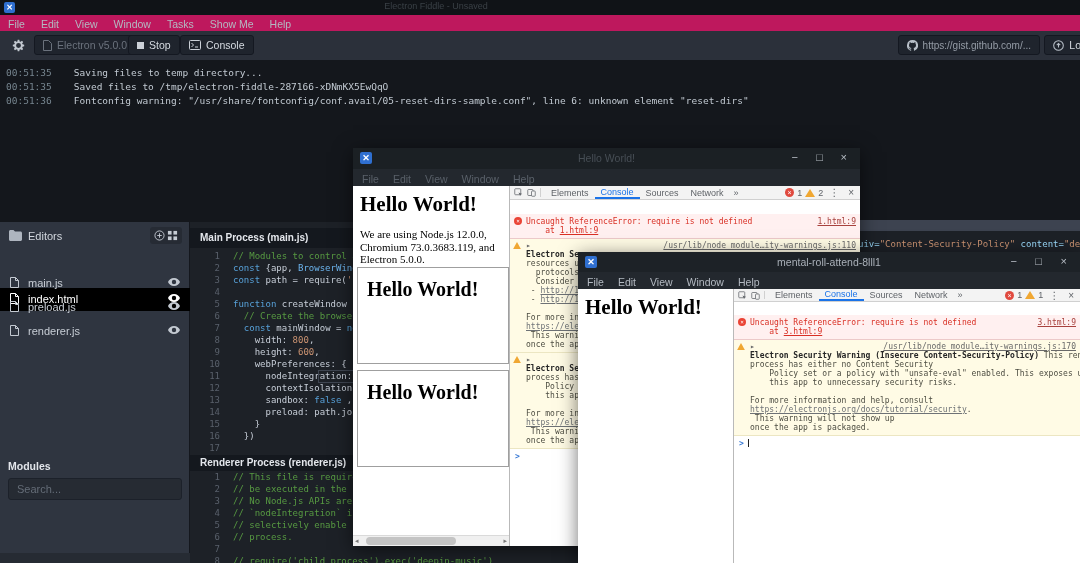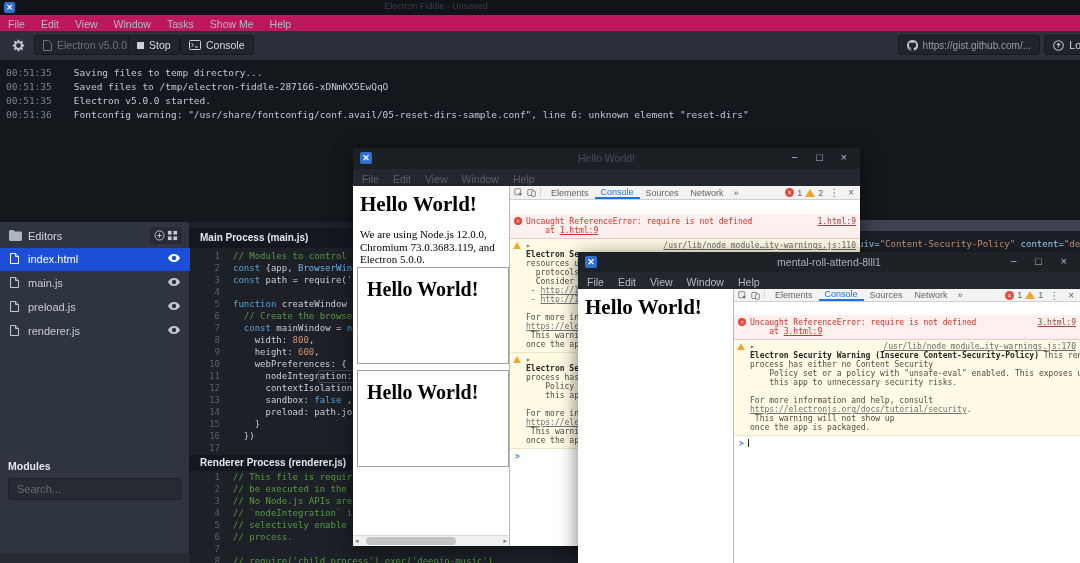--- a/index.html
+++ b/index.html
@@ -29,21 +29,21 @@
   .ctime{color:#76858f;padding-left:6px;}
   .cmsg{color:#c2cad2;padding-left:22px;}
 
   
   #f-sidebar{left:0;top:222px;width:190px;height:341px;background:#2f3540;border-right:1px solid #14171d;box-sizing:border-box;}
   #ed-header{position:absolute;left:0;top:4px;width:190px;height:22px;}
   #ed-title{position:absolute;left:28px;top:4px;font-size:11px;color:#d2d7de;}
   #ed-actions{position:absolute;right:8px;top:1px;display:flex;gap:2px;background:#262b34;border-radius:3px;padding:3px 4px;}
   .frow{position:absolute;left:0;width:190px;height:23px;color:#c7cdd5;}
   .frow .flabel{position:absolute;left:28px;top:5px;font-size:11px;}
-  .frow.sel{background:#1d4ed8;color:#fff;}
+  .frow.sel{background:#000000;color:#fff;margin-top:40px;}
   .ficon{position:absolute;left:10px;top:5px;}
   .feye{position:absolute;right:10px;top:6px;}
   #modules-label{position:absolute;left:8px;top:238px;font-size:10.5px;font-weight:bold;color:#e2e5ea;}
   #mod-search{position:absolute;left:8px;top:256px;width:174px;height:22px;background:#262b33;border:1px solid #1c212a;
               border-radius:3px;color:#9aa2ad;font-size:11px;padding:0 8px;box-sizing:border-box;font-family:"Liberation Sans",sans-serif;}
   #mod-search::placeholder{color:#646c77;}
   #sb-footer{position:absolute;left:0;bottom:0;width:190px;height:10px;background:#262b33;}
 
   
   .pane-h{background:#14181e;color:#e4e7ec;font-size:10px;font-weight:bold;line-height:20px;padding-left:10px;box-sizing:border-box;}
@@ -193,21 +193,20 @@
             <path d="M8 11V5M5.5 7.5L8 5l2.5 2.5" stroke="#b9c0c9" stroke-width="1.5" fill="none"></path>
           </svg>
         </span>
       <span>Lo</span>
     </div>
   </div>
 
   <div class="abs" id="f-console">
       <div class="cline"><span class="ctime">00:51:35</span><span class="cmsg">Saving files to temp directory...</span></div>
       <div class="cline"><span class="ctime">00:51:35</span><span class="cmsg">Saved files to /tmp/electron-fiddle-287166-xDNmKX5EwQqO</span></div>
-      <div class="cline"><span class="ctime">00:51:35</span><span class="cmsg">Electron v5.0.0 started.</span></div>
       <div class="cline"><span class="ctime">00:51:36</span><span class="cmsg">Fontconfig warning: "/usr/share/fontconfig/conf.avail/05-reset-dirs-sample.conf", line 6: unknown element "reset-dirs"</span></div>
     </div>
 
   <div class="abs" id="f-sidebar">
     <div id="ed-header">
       <span class="abs" style="left:9px;top:4px;">
           <svg width="13" height="11" viewBox="0 0 13 11">
             <path fill="#aeb5bf" d="M0 1.5C0 .7.7 0 1.5 0h3l1.5 1.5h5.5c.8 0 1.5.7 1.5 1.5v6.5c0 .8-.7 1.5-1.5 1.5h-10C.7 11 0 10.3 0 9.5z"></path>
           </svg>
         </span>

